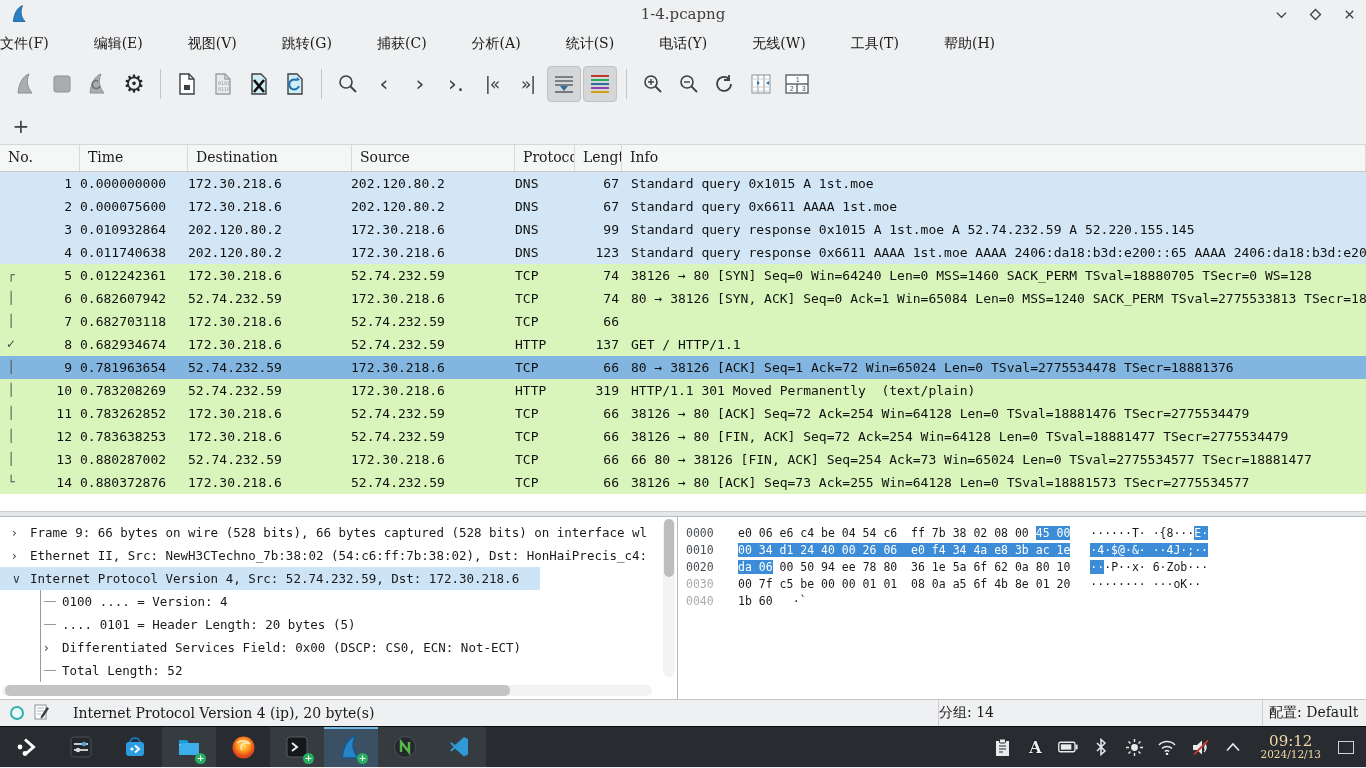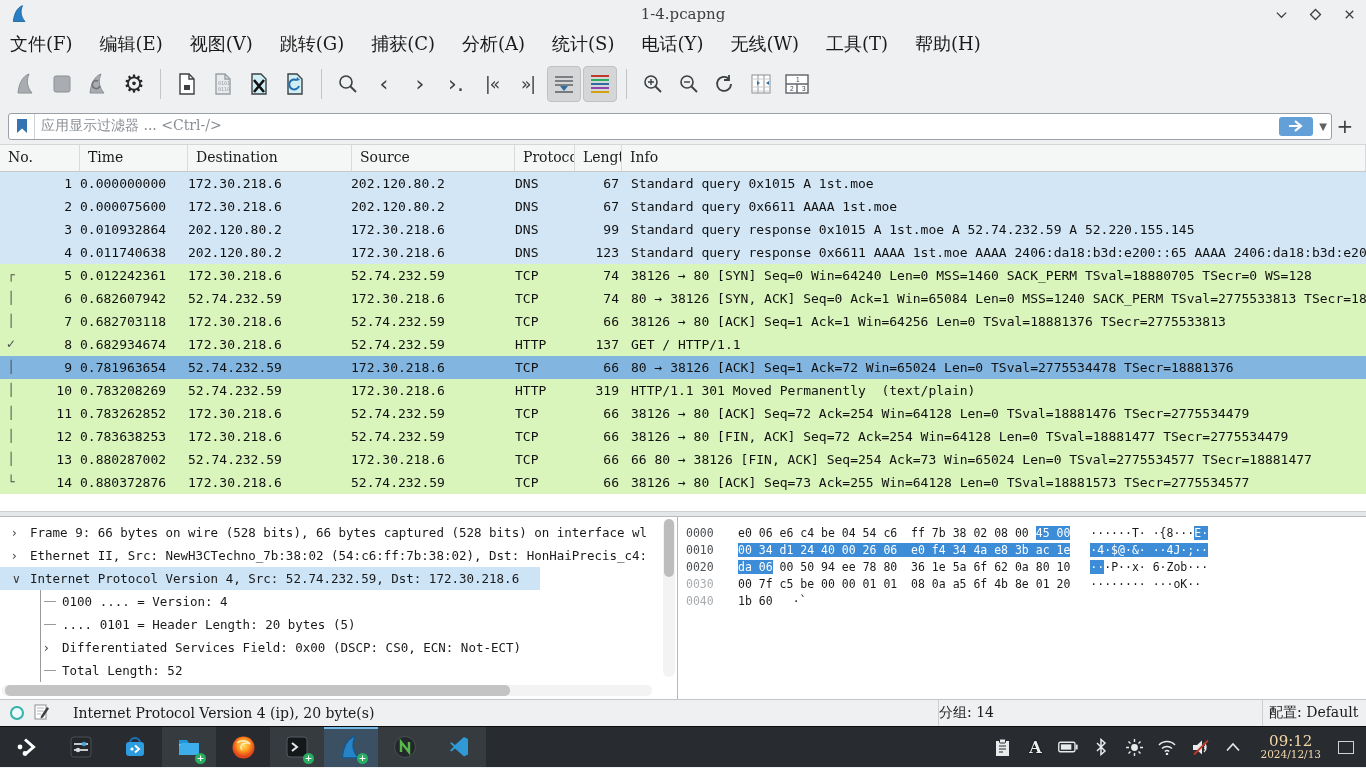--- a/index.html
+++ b/index.html
@@ -8,21 +8,21 @@
   .screen { position:relative; width:1366px; height:768px; background:#eef0f1; overflow:hidden; }
 
   
   .titlebar { height:28px; display:flex; align-items:center; background:#eff0f1; position:relative; }
   .titlebar .appicon { margin-left:10px; width:20px; height:20px; }
   .titlebar .title { position:absolute; left:0; right:0; text-align:center; font-size:15px; color:#404040; }
   .winctl { position:absolute; right:10px; top:0; height:28px; display:flex; align-items:center; gap:20px; }
   .winctl .wbtn { width:14px; height:14px; display:flex; align-items:center; justify-content:center; }
 
   
-  .menubar { height:32px; display:flex; align-items:center; padding-left:10px; gap:27px; background:#eff0f1; font-size:18px; }
+  .menubar { height:32px; display:flex; align-items:center; padding-left:0; gap:45px; background:#eff0f1; font-size:14px; }
   .menu-item { cursor:default; white-space:nowrap; }
 
   
   .toolbar { height:48px; display:flex; align-items:center; padding-left:8px; background:#eef0f1; }
   .tbtn { width:34px; height:36px; display:flex; align-items:center; justify-content:center; margin:0 1px; border-radius:4px; }
   .tbtn.pressed { background:#d4d6d7; border:1px solid #bfc1c2; }
   .tsep { width:1px; height:30px; background:#c3c5c6; margin:0 8px; }
   .tglyph { font-family:"DejaVu Sans","Liberation Sans",sans-serif; font-size:22px; color:#3c4043; line-height:1; }
   .tglyph.small { font-size:17px; letter-spacing:-1px; }
   .tglyph.gear { font-size:24px; color:#26282a; }
@@ -269,34 +269,20 @@
           <rect x="2" y="3" width="22" height="18" fill="#fff" stroke="#5f6368" stroke-width="1.4"></rect>
           <path d="M2 12 h22 M13 12 v9" stroke="#5f6368" stroke-width="1.4"></path>
           <text x="12" y="10" font-size="6.5" fill="#3c4043" font-family="sans-serif">1</text>
           <text x="6" y="19" font-size="6.5" fill="#3c4043" font-family="sans-serif">2</text>
           <text x="18" y="19" font-size="6.5" fill="#3c4043" font-family="sans-serif">3</text>
         </svg>
       </span>
   </div>
 
   <div class="filterbar">
-    <div class="filterbox">
-      <span class="fbookmark">
-          <svg width="12" height="16" viewBox="0 0 12 16">
-            <path d="M1 1 h10 v14 l-5 -4.5 -5 4.5 z" fill="#3574b2"></path>
-          </svg>
-        </span>
-      <span class="fplaceholder">应用显示过滤器 ... &lt;Ctrl-/&gt;</span>
-      <span class="fapply">
-          <svg width="16" height="12" viewBox="0 0 16 12">
-            <path d="M1 6 h10 M7 1 l6 5 -6 5" fill="none" stroke="#fff" stroke-width="2.2"></path>
-          </svg>
-        </span>
-      <span class="fcaret">▼</span>
-    </div>
     <span class="fplus">+</span>
   </div>
 
   <div class="pkt-header">
     <span class="hcell h-no">No.</span>
     <span class="hcell h-time">Time</span>
     <span class="hcell h-dst">Destination</span>
     <span class="hcell h-src">Source</span>
     <span class="hcell h-proto">Protocol</span>
     <span class="hcell h-len">Length</span>
@@ -386,21 +372,20 @@
       <div class="prow tcp">
         <span class="c1">
           <span class="g">│</span>
           <span class="n">7</span>
         </span>
         <span class="ct">0.682703118</span>
         <span class="cs">172.30.218.6</span>
         <span class="cd">52.74.232.59</span>
         <span class="cp">TCP</span>
         <span class="cl">66</span>
-        <span class="ci">38126 → 80 [ACK] Seq=1 Ack=1 Win=64256 Len=0 TSval=18881376 TSecr=2775533813</span>
       </div>
 
       <div class="prow tcp">
         <span class="c1">
           <span class="g">✓</span>
           <span class="n">8</span>
         </span>
         <span class="ct">0.682934674</span>
         <span class="cs">172.30.218.6</span>
         <span class="cd">52.74.232.59</span>

